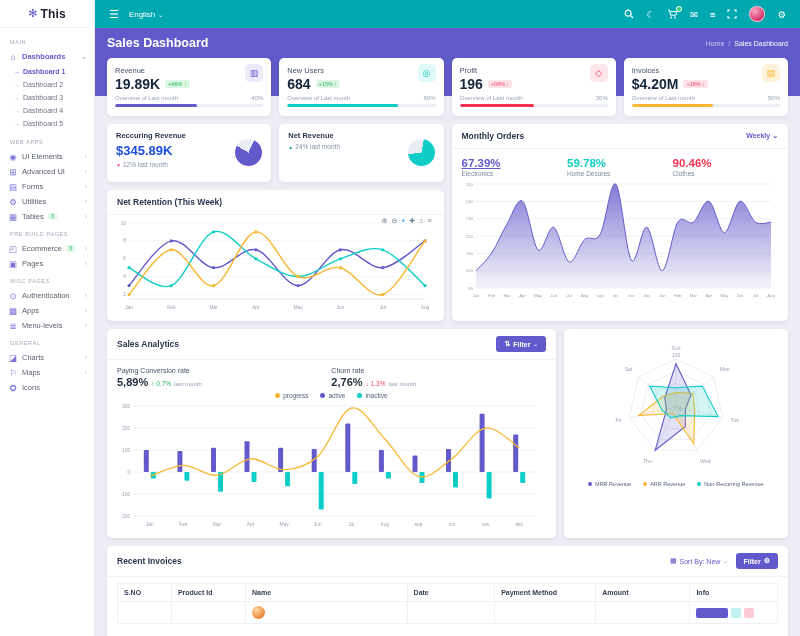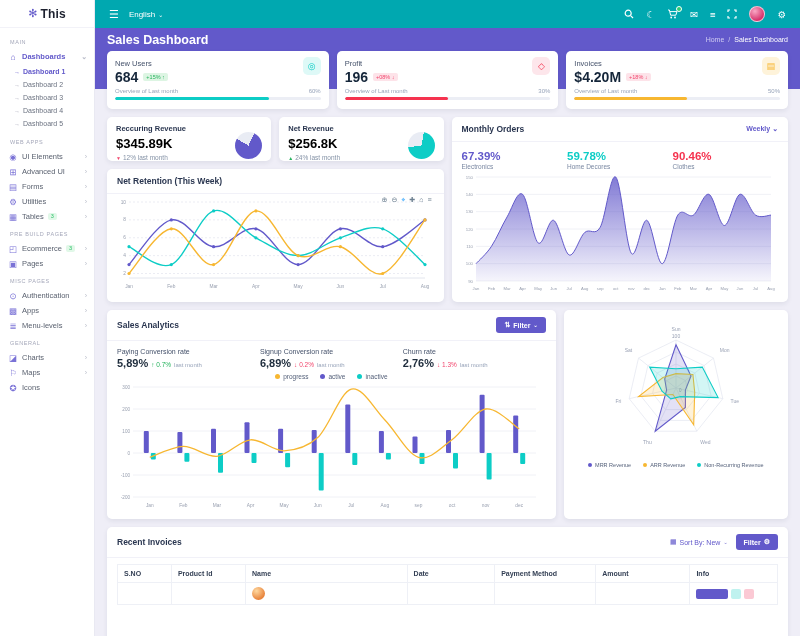--- a/index.html
+++ b/index.html
@@ -25,21 +25,21 @@
   .main{flex:1;display:flex;flex-direction:column;min-width:0}
   .topbar{height:28px;background:#00a8b0;display:flex;align-items:center;padding:0 14px;color:#fff;flex-shrink:0}
   .tb-left{display:flex;align-items:center;gap:10px;font-size:8px}
   .hamb{font-size:11px;cursor:pointer}
   .lang{display:flex;align-items:center;gap:3px;cursor:pointer}
   .tb-icons{margin-left:auto;display:flex;align-items:center;gap:12px;font-size:9.5px}
   .tb-ic{cursor:pointer;position:relative;display:flex;align-items:center}
   .cart-dot{position:absolute;top:-3px;right:-4px;width:6px;height:6px;border-radius:50%;background:#2ecc71;border:1px solid #fff}
   .avatar{width:16px;height:16px;border-radius:50%;background:radial-gradient(circle at 35% 30%,#f9a8c5,#d6336c 70%);border:1px solid rgba(255,255,255,.65);cursor:pointer}
   .band{background:#6259ca;padding:0 12px;flex-shrink:0}
-  .band-top{height:23px;display:flex;align-items:center}
+  .band-top{height:30px;display:flex;align-items:center}
   .band-title{color:#fff;font-size:12.5px;font-weight:bold}
   .crumb{margin-left:auto;font-size:7px;color:#cfcbf2;display:flex;gap:4px}
   .crumb .cur{color:#fff}
   .cards-row{display:flex;gap:8px;margin-bottom:-20px}
   .scard{flex:1;background:#fff;border-radius:5px;box-shadow:0 2px 5px rgba(28,39,60,.08);padding:6px 8px;height:58px}
   .sc-top{display:flex;align-items:flex-start}
   .sc-title{font-size:7.5px;color:#45526b;padding-top:2px}
   .chip{margin-left:auto;width:18px;height:18px;border-radius:5px;display:flex;align-items:center;justify-content:center;font-size:9px}
   .sc-val-row{display:flex;align-items:center;gap:5px;margin-top:-6px}
   .sc-val{font-size:14px;font-weight:bold;color:#15263a}
@@ -49,23 +49,23 @@
   .sc-sub .pct{margin-left:auto}
   .sbar{height:3px;background:#eceef5;border-radius:2px;margin-top:3px;overflow:hidden}
   .sbar i{display:block;height:100%;border-radius:2px}
   .content{flex:1;padding:28px 12px 0;display:flex;flex-direction:column;gap:8px;overflow:hidden}
   .card{background:#fff;border-radius:5px;box-shadow:0 2px 5px rgba(28,39,60,.08)}
   .card-h{display:flex;align-items:center;padding:7px 10px;border-bottom:1px solid #f1f1f8;font-size:8.5px;font-weight:bold;color:#2a3650}
   .row2,.row3{display:flex;gap:8px}
   .col-l{flex:1;display:flex;flex-direction:column;gap:8px;min-width:0}
   .col-r{flex:1;min-width:0}
   .mini-row{display:flex;gap:8px}
-  .mini{flex:1;position:relative;padding:7px 9px;height:44px}
+  .mini{flex:1;position:relative;padding:7px 9px;height:58px}
   .mini-title{font-size:7.5px;font-weight:bold;color:#2a3650}
-  .mini-val{font-size:13px;font-weight:bold;color:#000000;margin-top:3px}
+  .mini-val{font-size:13px;font-weight:bold;color:#1d4ed8;margin-top:3px}
   .mini-chg{font-size:6.5px;color:#8492a6;margin-top:3px;display:flex;align-items:center;gap:2px}
   .donut{position:absolute;right:9px;top:15px;width:27px;height:27px;border-radius:50%}
   .nr-stats{display:flex;padding:6px 10px 2px}
   .nr-b{flex:1}
   .nr-l{font-size:6.5px;color:#55617a}
   .nr-v{font-size:10.5px;font-weight:bold;color:#1f2d3d;margin-top:1px}
   .chartwrap{position:relative;padding:0 8px 4px}
   .apex-tb{position:absolute;top:2px;right:12px;display:flex;gap:4px;font-size:7px;color:#6e8192;z-index:2}
   .apex-tb span{cursor:pointer}
   .apex-tb .sel{color:#008ffb}
@@ -252,20 +252,37 @@
       <span class="band-title">Sales Dashboard</span>
       <span class="crumb">
         <span>Home</span>
         <span>/</span>
         <span class="cur">Sales Dashboard</span>
       </span>
     </div>
     <div class="cards-row">
       <div class="scard">
         <div class="sc-top">
+            <span class="sc-title">Revenue</span>
+          <span class="chip" style="color: rgb(98, 89, 202); background: rgb(236, 233, 251);">▥</span>
+          </div>
+        <div class="sc-val-row">
+            <span class="sc-val">19.89K</span>
+            <span class="b-up">+46% ↑</span>
+          </div>
+        <div class="sc-sub">
+            <span>Overview of Last month</span>
+            <span class="pct">40%</span>
+          </div>
+        <div class="sbar">
+            <i style="width: 55%; background: rgb(98, 89, 202);"></i>
+          </div>
+      </div>
+      <div class="scard">
+        <div class="sc-top">
             <span class="sc-title">New Users</span>
           <span class="chip" style="color: rgb(13, 205, 198); background: rgb(222, 249, 247);">◎</span>
           </div>
         <div class="sc-val-row">
             <span class="sc-val">684</span>
             <span class="b-up">+15% ↑</span>
           </div>
         <div class="sc-sub">
             <span>Overview of Last month</span>
             <span class="pct">60%</span>
@@ -320,21 +337,20 @@
             <div class="mini-title">Reccuring Revenue</div>
             <div class="mini-val">$345.89K</div>
             <div class="mini-chg">
                 <span style="color:#f2466d;font-size:5px">▼</span>
                 <span>12% last month</span>
               </div>
             <div class="donut" style="background: conic-gradient(from 26deg, rgb(98, 89, 202) 76%, rgb(233, 236, 244) 0deg);"></div>
           </div>
           <div class="card mini">
             <div class="mini-title">Net Revenue</div>
-            <div class="mini-val">$256.8K</div>
             <div class="mini-chg">
                 <span style="color:#27b35e;font-size:5px">▲</span>
                 <span>24% last month</span>
               </div>
             <div class="donut" style="background: conic-gradient(from 10deg, rgb(13, 205, 198) 70%, rgb(233, 236, 244) 0deg);"></div>
           </div>
         </div>
         <div class="card" style="flex:1">
           <div class="card-h">
               <span>Net Retention (This Week)</span>
@@ -399,21 +415,21 @@
           </div>
         </div>
       </div>
       <div class="card col-r">
         <div class="card-h">
             <span>Monthly Orders</span>
           <span class="link-sel"><span>Weekly</span> ⌄</span>
           </div>
         <div class="mo-stats">
           <div class="mo-b">
-              <div class="mo-v" style="color: rgb(98, 89, 202);">67.39%</div>
+              <div class="mo-v" style="color: rgb(98, 89, 202); text-decoration: underline;">67.39%</div>
               <div class="mo-l">Electronics</div>
             </div>
           <div class="mo-b">
               <div class="mo-v" style="color: rgb(13, 205, 198);">59.78%</div>
               <div class="mo-l">Home Decores</div>
             </div>
           <div class="mo-b">
               <div class="mo-v" style="color: rgb(245, 51, 79);">90.46%</div>
               <div class="mo-l">Clothes</div>
             </div>
@@ -476,28 +492,20 @@
               <span>Filter</span>
               <span style="font-size:5px">⌄</span>
             </button>
           </div>
         <div class="sa-stats">
           <div class="sa-b">
               <div class="sa-l">Paying Conversion rate</div>
             <div class="sa-vrow">
                 <span class="sa-v">5,89%</span>
                 <span class="d-up">↑ 0.7%</span>
-                <span class="sa-suf">last month</span>
-              </div>
-            </div>
-          <div class="sa-b">
-              <div class="sa-l">Signup Conversion rate</div>
-            <div class="sa-vrow">
-                <span class="sa-v">6,89%</span>
-                <span class="d-down">↓ 0.2%</span>
                 <span class="sa-suf">last month</span>
               </div>
             </div>
           <div class="sa-b">
               <div class="sa-l">Churn rate</div>
             <div class="sa-vrow">
                 <span class="sa-v">2,76%</span>
                 <span class="d-down">↓ 1.3%</span>
                 <span class="sa-suf">last month</span>
               </div>

